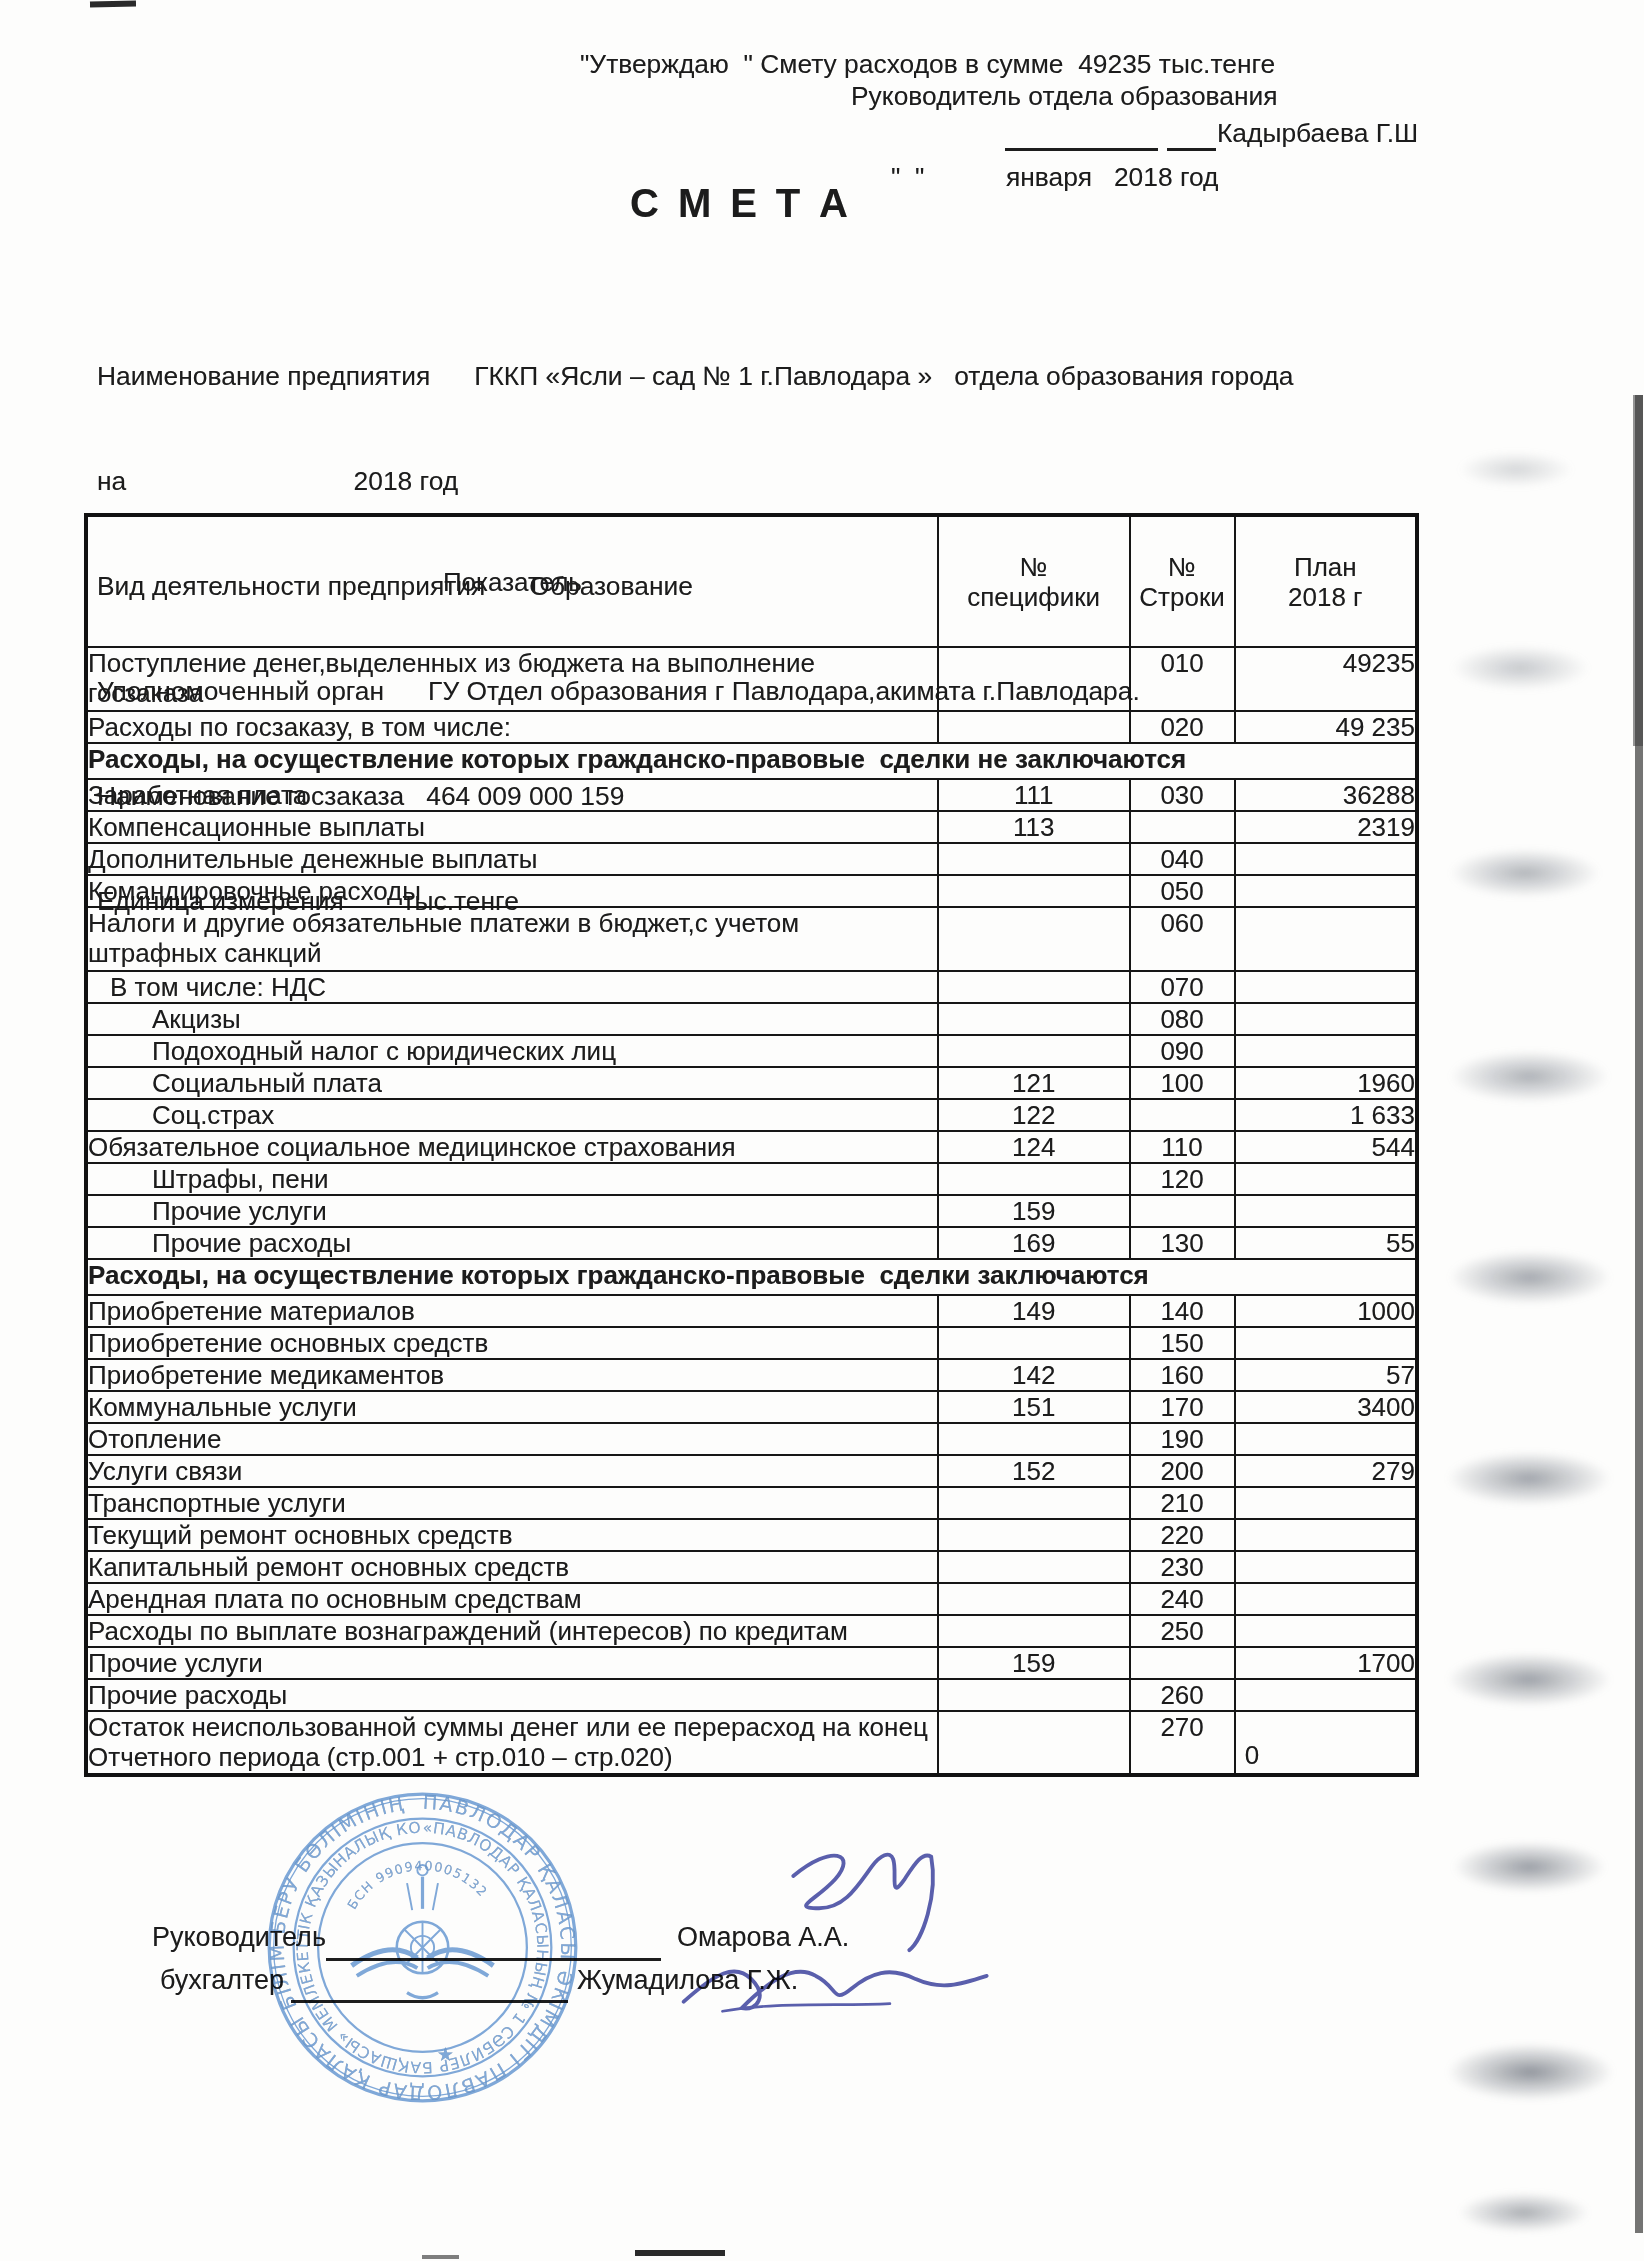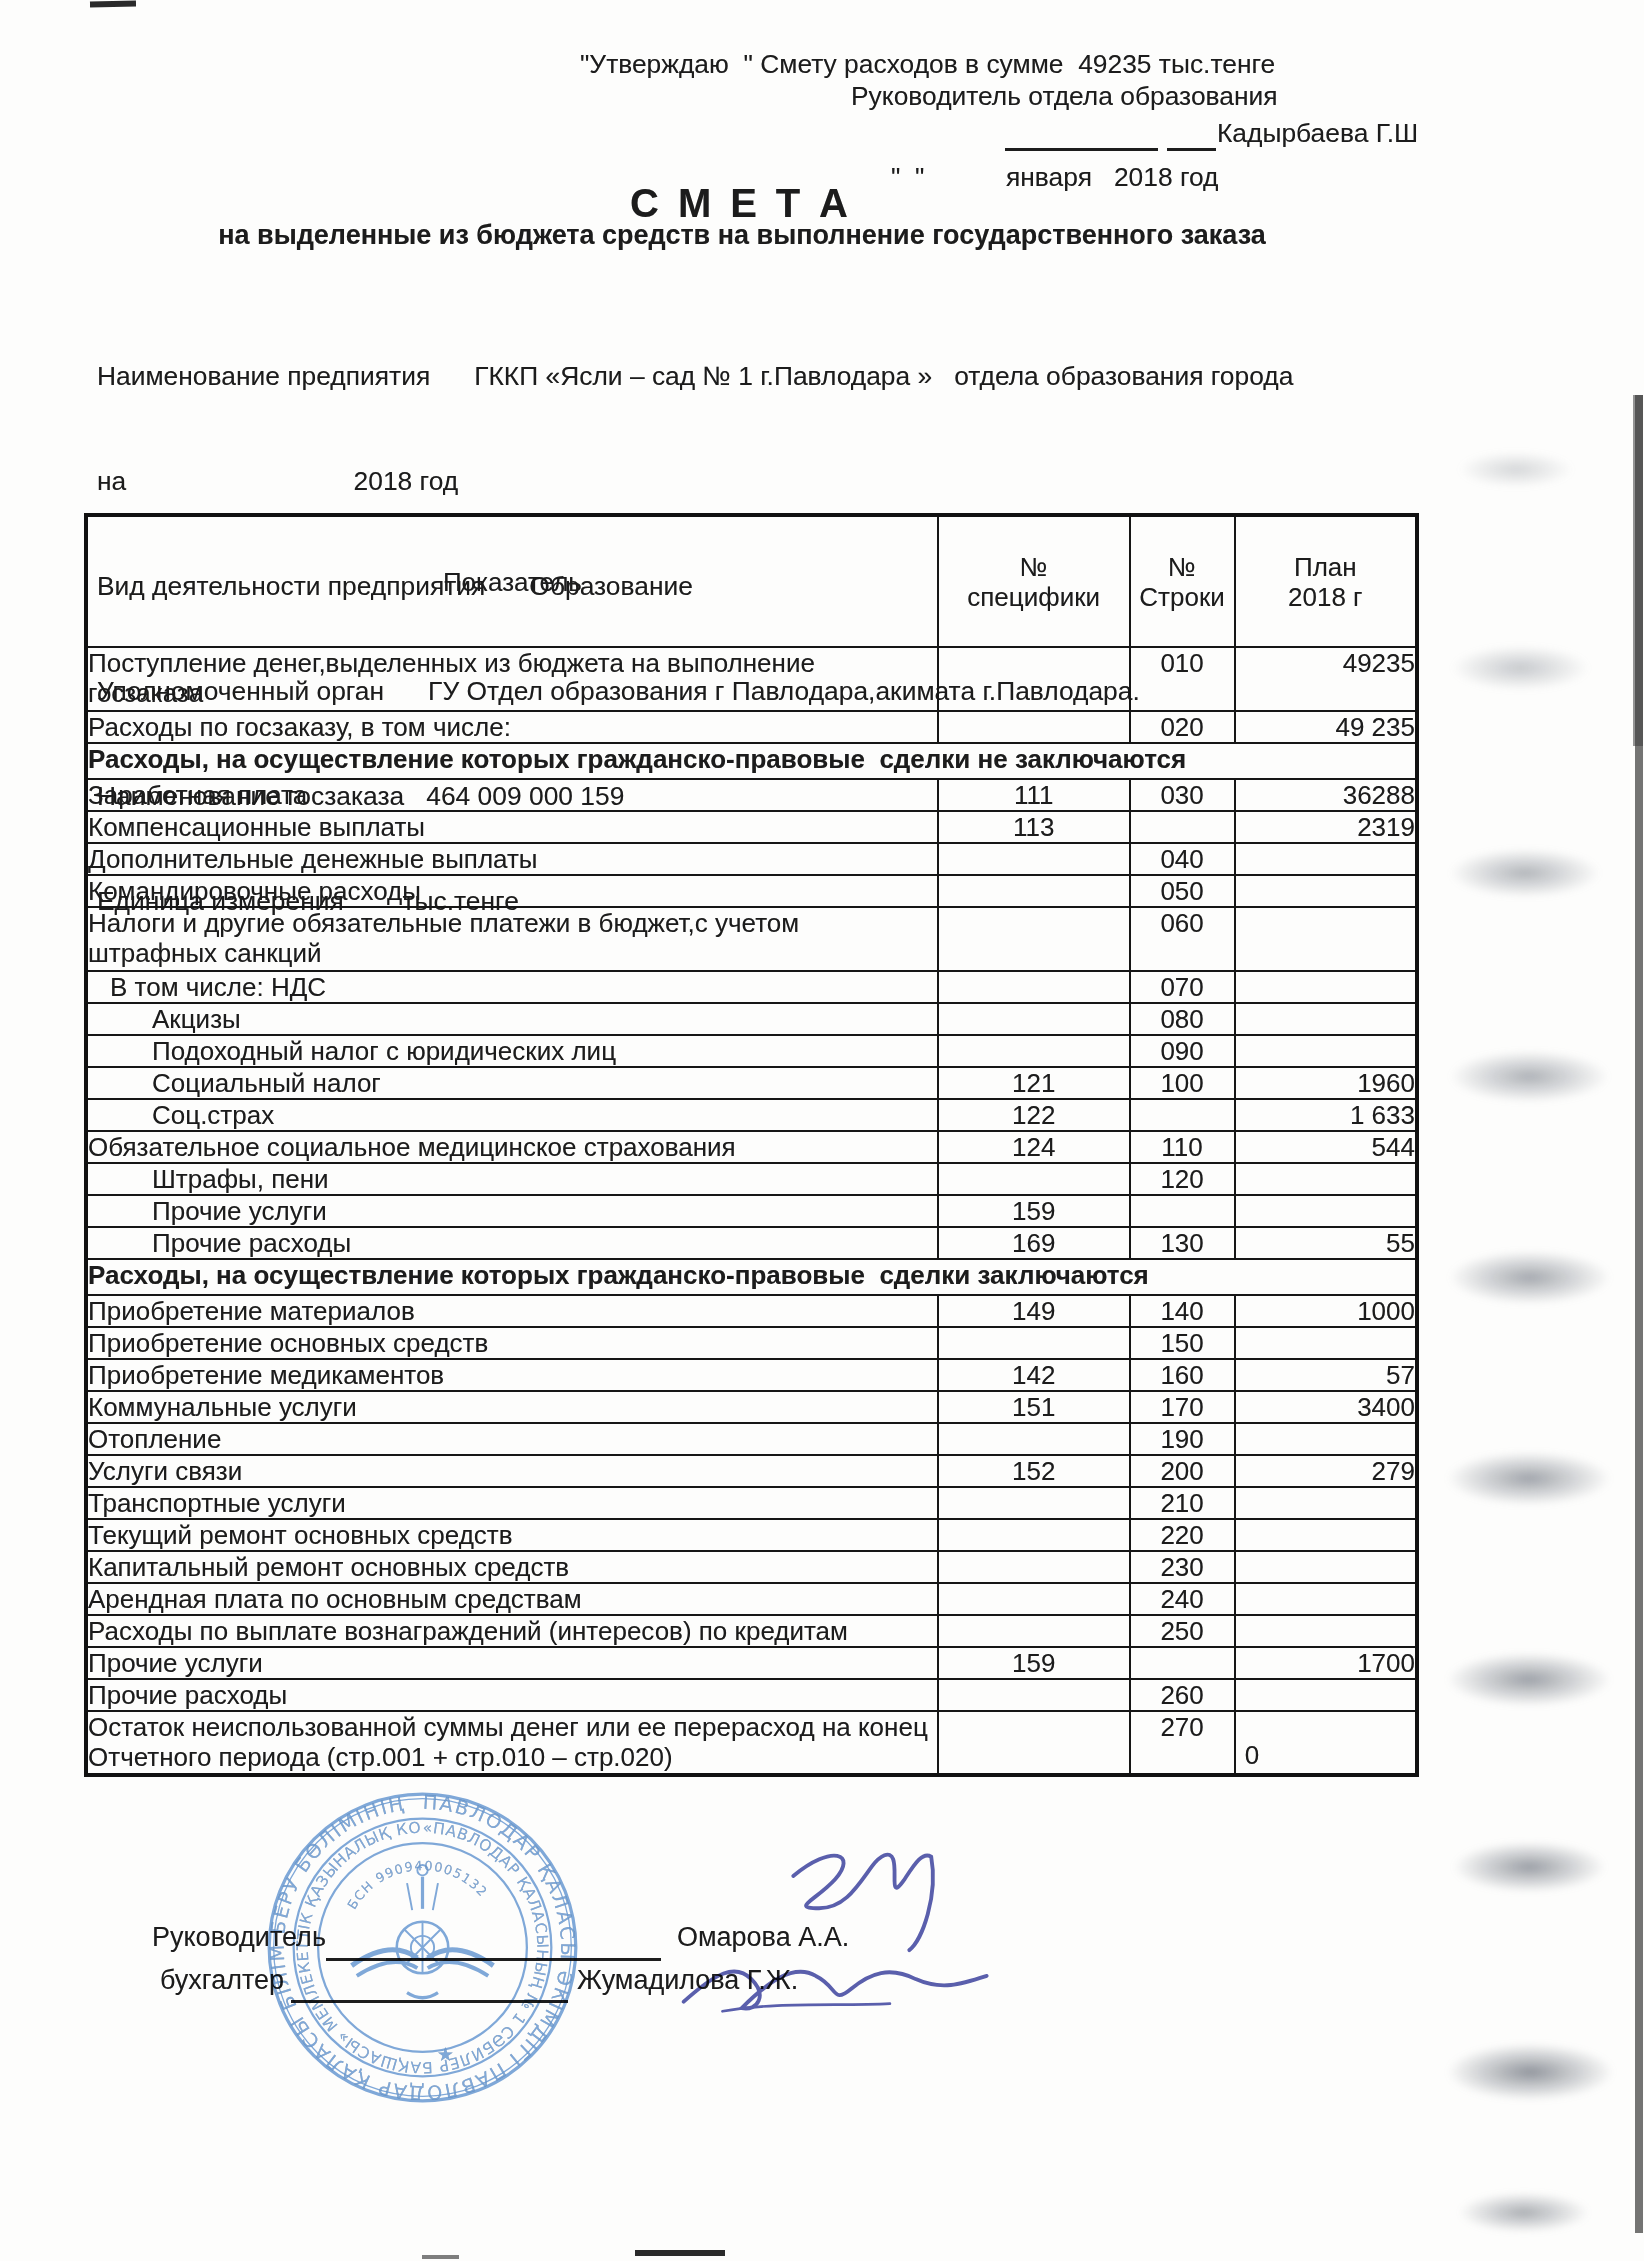--- a/index.html
+++ b/index.html
@@ -61,21 +61,20 @@
 
   <div class="abs t41 pre" style="left:580px;top:48px;">"Утверждаю  " Смету расходов в сумме  49235 тыс.тенге</div>
   <div class="abs t41" style="left:851px;top:80px;">Руководитель отдела образования</div>
   <div class="uline" style="left:1005px;top:148px;width:153px;"></div>
   <div class="uline" style="left:1167px;top:148px;width:49px;"></div>
   <div class="abs t41" style="left:1217px;top:117px;">Кадырбаева Г.Ш</div>
   <div class="abs t41 pre" style="left:891px;top:161px;">"  "</div>
   <div class="abs t41 pre" style="left:1006px;top:161px;">января   2018 год</div>
 
   <div class="abs bold" style="left:193px;top:181px;width:1096px;text-align:center;font-size:40px;letter-spacing:3.9px;">С М Е Т А</div>
-  <div class="abs bold t42" style="left:181px;top:218px;width:1122px;text-align:center;">на выделенные из бюджета средств на выполнение государственного заказа</div>
 
   <div class="abs t41 pre" style="left:97px;top:289px;line-height:35px;">
     <div>Наименование предпиятия      ГККП «Ясли – сад № 1 г.Павлодара »   отдела образования города</div>
     <div>на                               2018 год</div>
     <div>Вид деятельности предприятия      Образование</div>
     <div>Уполномоченный орган      ГУ Отдел образования г Павлодара,акимата г.Павлодара.</div>
     <div>Наименование госзаказа   464 009 000 159</div>
     <div>Единица измерения        тыс.тенге</div>
   </div>
 
@@ -157,21 +156,21 @@
       <td class="num">080</td>
       <td class="plan"></td>
     </tr>
         <tr class="h1">
       <td class="lbl i2">Подоходный налог с юридических лиц</td>
       <td class="num"></td>
       <td class="num">090</td>
       <td class="plan"></td>
     </tr>
         <tr class="h1">
-      <td class="lbl i2">Социальный налог</td>
+      <td class="lbl i2">Социальный плата</td>
       <td class="num">121</td>
       <td class="num">100</td>
       <td class="plan">1960</td>
     </tr>
         <tr class="h1">
       <td class="lbl i2">Соц.страх</td>
       <td class="num">122</td>
       <td class="num"></td>
       <td class="plan">1 633</td>
     </tr>

